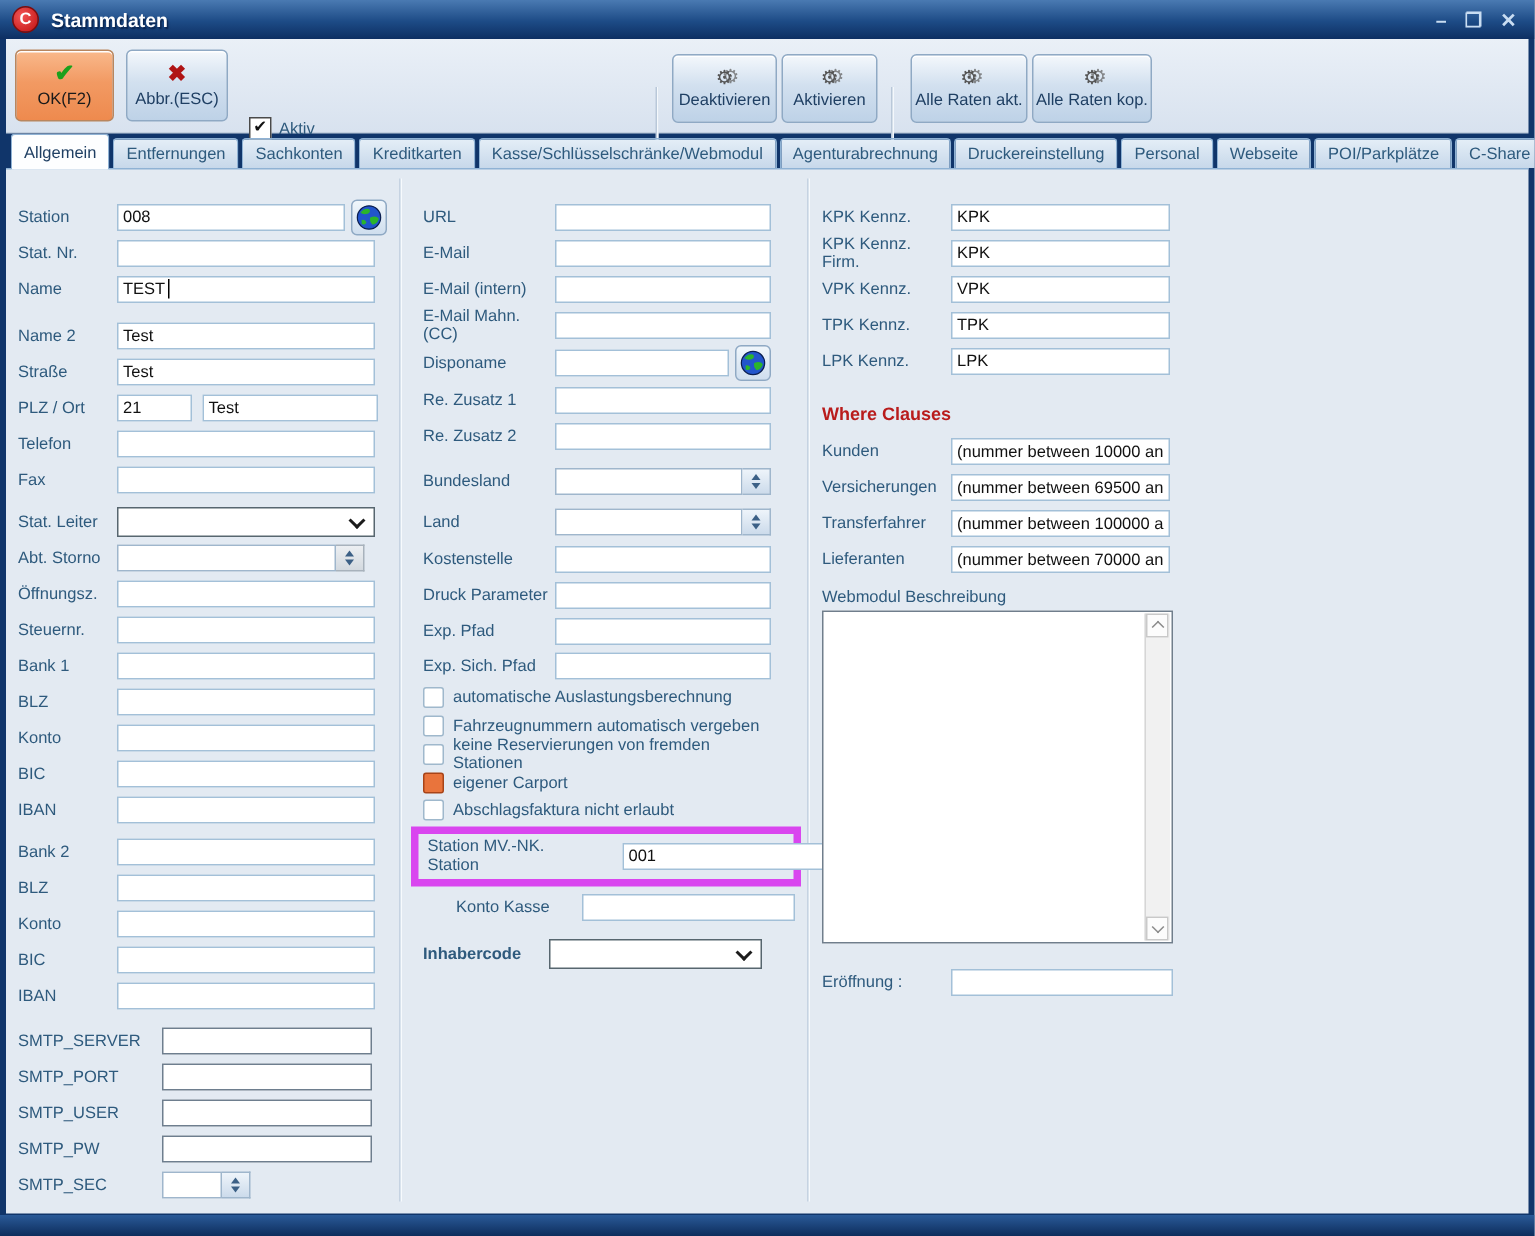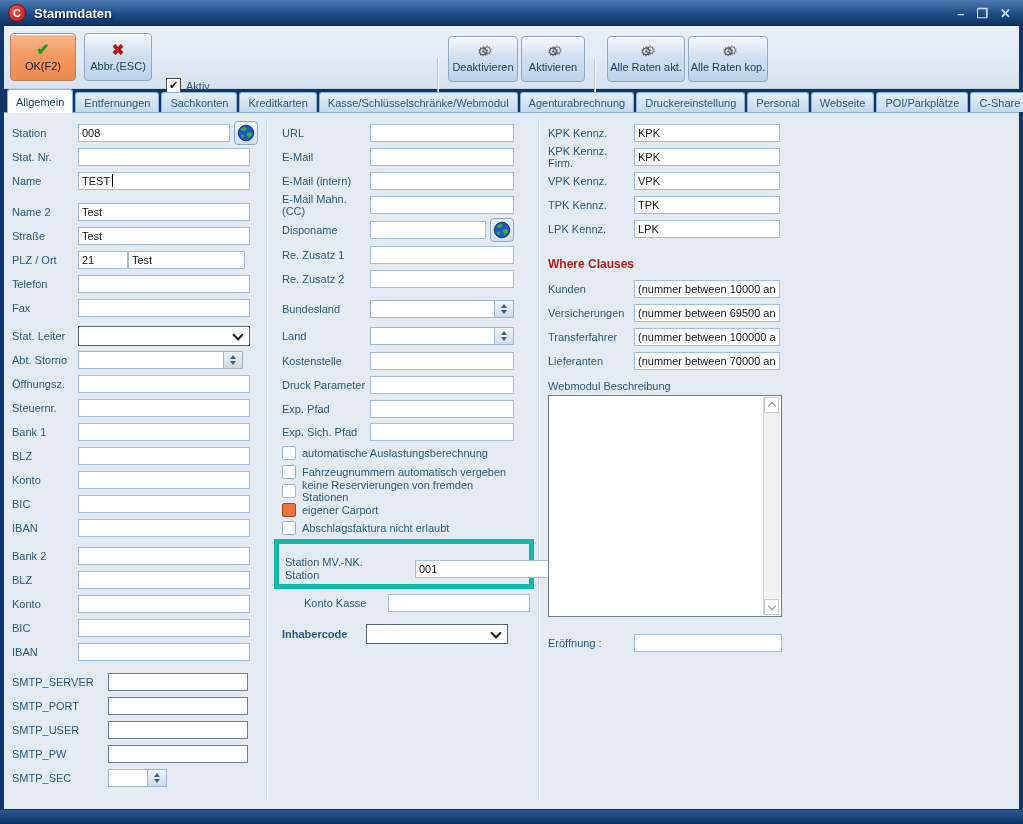--- a/index.html
+++ b/index.html
@@ -22,21 +22,21 @@
   .aktiv-row{position:absolute;left:162px;top:52px;display:flex;align-items:center;gap:5px;font-size:11px;color:#2e5a7d;}
   .cb{width:13px;height:13px;background:#fff;border:1px solid #4a4a4a;display:inline-flex;align-items:center;justify-content:center;font-size:11px;line-height:11px;color:#111;flex:none;}
   
   .tabs{position:absolute;left:4px;top:88px;width:1015px;height:24px;display:flex;align-items:flex-end;gap:2px;padding-left:3px;box-sizing:border-box;}
   .tab{height:19px;padding:0 8px;display:flex;align-items:center;font-size:11px;color:#2e5a7d;background:linear-gradient(180deg,#e4eef7,#c7d8ea);border:1px solid #8fb2d4;border-bottom:none;border-radius:3px 3px 0 0;white-space:nowrap;cursor:default;}
   .tab.active{height:23px;background:#fdfeff;position:relative;z-index:3;margin-bottom:-1px;color:#1f3f63;}
   
   .content{position:absolute;left:4px;top:112px;width:1015px;height:696px;background:#e3eaf2;border-top:1px solid #8fb2d4;}
   .vsep{position:absolute;top:6px;height:682px;width:0;border-left:1px solid #c6d3e2;border-right:1px solid #f7fafd;}
   .bottomstrip{position:absolute;left:0;top:810px;width:1023px;height:14px;background:linear-gradient(180deg,#2a5a98,#0d2d5c);}
-  .col{position:absolute;top:8px;}
+  .col{position:absolute;top:20px;}
   .col-left{left:8px;width:252px;}
   .col-mid{left:278px;width:240px;}
   .col-right{left:544px;width:246px;}
   .row{display:flex;align-items:center;height:24px;}
   .lbl{font-size:11px;color:#2e5a7d;flex:none;}
   .col-left .lbl{width:66px;}
   .col-mid .lbl{width:88px;}
   .col-right .lbl{width:86px;}
   .inp{height:16px;border:1px solid #a3c0d8;background:#fff;font:11px "Liberation Sans",sans-serif;color:#111;padding:0 3px;margin:0;}
   .w-main{width:164px;}
@@ -55,21 +55,21 @@
   .spinwrap{display:flex;align-items:center;}
   .spin{width:19px;height:18px;box-sizing:border-box;border:1px solid #9fb6cc;border-left:none;background:linear-gradient(180deg,#eef4fa,#ccdbeb);display:flex;flex-direction:column;align-items:center;justify-content:center;gap:2px;cursor:default;}
   .tu{width:0;height:0;border-left:3px solid transparent;border-right:3px solid transparent;border-bottom:4px solid #3c6086;}
   .td{width:0;height:0;border-left:3px solid transparent;border-right:3px solid transparent;border-top:4px solid #3c6086;}
   .spin-gray{background:linear-gradient(180deg,#eceff2,#d3d9df);border-color:#a8b2bc;}
   
   .cbrow{display:flex;align-items:center;height:19px;gap:6px;font-size:11px;color:#2e5a7d;}
   .cbbox{width:12px;height:12px;border:1px solid #9fb8cc;background:#fff;border-radius:2px;flex:none;}
   .cb-orange{background:#e9743c;border-color:#a84418;}
   
-  .mv-wrap{border:5px solid #14b8a6;margin:2px -12px 2px -8px;padding:12px 4px 2px 6px;display:flex;align-items:center;}
+  .mv-wrap{border:5px solid #d946ef;margin:2px -12px 2px -8px;padding:2px 4px 2px 6px;display:flex;align-items:center;}
   .mv-lbl{font-size:11px;color:#2e5a7d;width:82px;line-height:13px;flex:none;}
   
   .heading{font-size:12px;font-weight:bold;color:#b91c1c;height:18px;display:flex;align-items:center;margin-top:14px;}
   .sublabel{font-size:11px;color:#2e5a7d;height:18px;display:flex;align-items:center;margin-top:4px;}
   .ta{position:relative;width:234px;height:222px;background:#fff;border:1px solid #707e8c;box-sizing:border-box;}
   .sb{position:absolute;right:1px;top:1px;bottom:1px;width:16px;background:#f1f1f1;border-left:1px solid #d6d6d6;}
   .sbbtn{position:absolute;left:0;width:15px;height:16px;background:#fcfcfc;border:1px solid #c9c9c9;box-sizing:border-box;display:flex;align-items:center;justify-content:center;cursor:default;}
   .sbbtn.up{top:0;}
   .sbbtn.down{bottom:0;}
   .chevU{width:5px;height:5px;border-left:1px solid #8a8a8a;border-top:1px solid #8a8a8a;transform:rotate(45deg);margin-top:2px;}
@@ -169,21 +169,21 @@
       <div class="row gap7">
         <span class="lbl">Name 2</span>
         <input class="inp w-main" value="Test" style="">
       </div>
       <div class="row">
         <span class="lbl">Straße</span>
         <input class="inp w-main" value="Test" style="">
       </div>
       <div class="row">
         <span class="lbl">PLZ / Ort</span>
-        <input class="inp" style="width: 42px; " value="21">
+        <input class="inp" style="width: 42px; margin-right: 7px;" value="21">
         <input class="inp" style="width: 109px;" value="Test">
       </div>
       <div class="row">
         <span class="lbl">Telefon</span>
         <input class="inp w-main" value="" style="">
       </div>
       <div class="row">
         <span class="lbl">Fax</span>
         <input class="inp w-main" value="" style="">
       </div>

